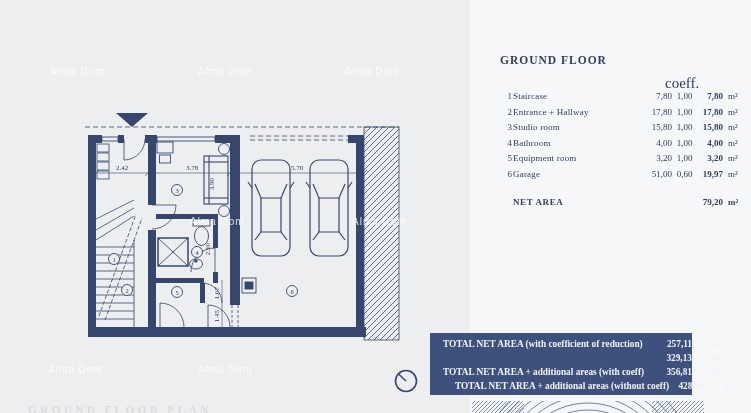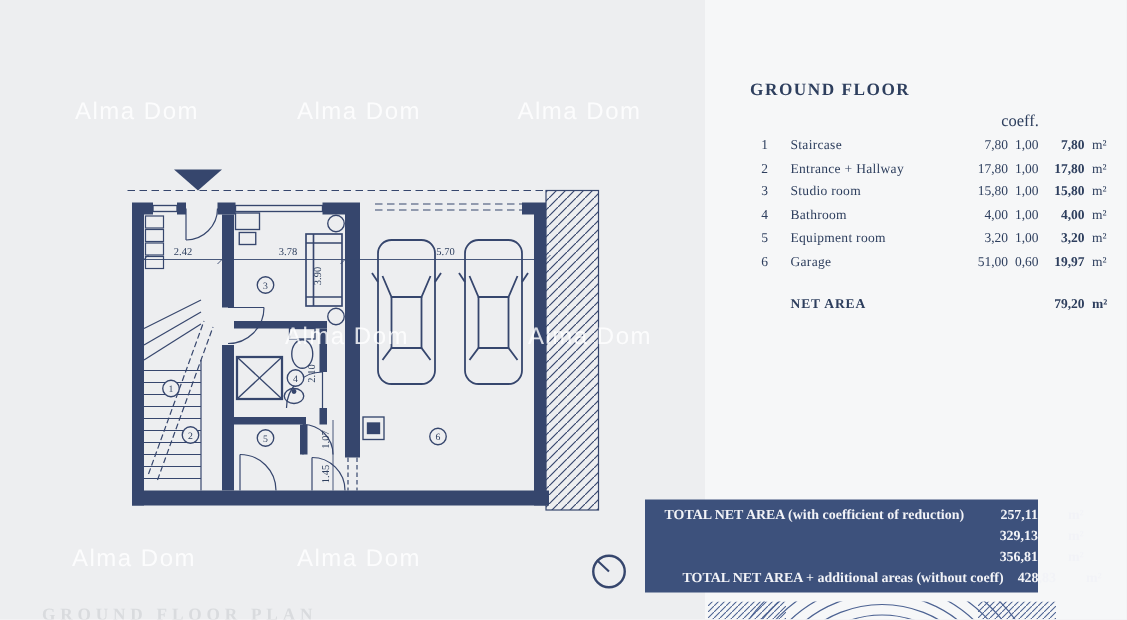--- a/index.html
+++ b/index.html
@@ -10,41 +10,41 @@
     position:relative; width:751px; height:413px; overflow:hidden;
     background:var(--page_bg);
     font-family:"Liberation Serif", serif;
     color:var(--navy);
   }
   .panel-right{position:absolute; left:470px; top:0; width:281px; height:413px; background:var(--panel_bg);}
   .drawing{position:absolute; left:0; top:0; width:751px; height:413px;}
 
   
   .table-title{position:absolute; left:500px; top:33px; font-size:11.5px; font-weight:bold; letter-spacing:1px;margin-top:21px;}
-  .coeff-header{position:absolute; left:665px; top:75px; width:30px; font-size:11px; text-align:center;}
+  .coeff-header{position:absolute; left:665px; top:75px; width:30px; font-size:15px; text-align:center;}
   .trow{position:absolute; left:470px; width:281px; height:13px; font-size:9px;}
   .trow span{position:absolute; top:0; white-space:nowrap;}
   .c-num{left:30px; width:12px; text-align:right;}
-  .c-name{left:57px; letter-spacing:.2px;text-align:right;}
+  .c-name{left:43px; letter-spacing:.2px;text-align:right;}
   .c-area{left:140px; width:62px; text-align:right;}
   .c-coeff{left:204px; width:21px; text-align:center;}
   .c-result{left:227px; width:26px; text-align:right; font-weight:bold;}
   .c-unit{left:258px; width:22px;}
   .net-row .c-name{font-weight:bold; letter-spacing:.6px;}
 
   
   .totals-box{position:absolute; left:430px; top:333px; width:262px; height:62px; background:var(--box_bg);}
   .totals-row{position:absolute; left:0; width:321px; height:14px; color:#f2f3f7; font-size:9.3px; font-weight:bold; line-height:14px;}
   .totals-row .t-label{position:absolute; left:13px; white-space:nowrap;}
   .totals-row .t-value{position:absolute; left:190px; width:72px; text-align:right;}
   .totals-row .t-unit{position:absolute; left:282px;}
 
   .footer-caption{position:absolute; left:28px; top:404px; font-size:11.5px; font-weight:bold; letter-spacing:3.2px; color:#d9dbde; white-space:nowrap;}
 
-  .wm{position:absolute; font-family:"Liberation Sans", sans-serif; font-size:16px; letter-spacing:1px; color:rgba(255,255,255,0.82); white-space:nowrap; pointer-events:none;}
+  .wm{position:absolute; font-family:"Liberation Sans", sans-serif; font-size:10px; letter-spacing:1px; color:rgba(255,255,255,0.82); white-space:nowrap; pointer-events:none;}
   .wm-onbox{color:rgba(255,255,255,0.16);}
 
   svg text{font-family:"Liberation Serif", serif; fill:var(--navy);}
   .dim{font-size:7px;}
   .marker-num{font-size:6.5px;}
 </style>
 </head>
 <body>
 
 <div class="canvas">
@@ -309,20 +309,21 @@
     <div class="totals-row" style="top:4px;">
       <span class="t-label">TOTAL NET AREA (with coefficient of reduction)</span>
       <span class="t-value">257,11</span>
       <span class="t-unit">m²</span>
     </div>
     <div class="totals-row" style="top:18px;">
       <span class="t-value">329,13</span>
       <span class="t-unit">m²</span>
     </div>
     <div class="totals-row" style="top:32px;">
+      <span class="t-label">TOTAL NET AREA + additional areas (with coeff)</span>
       <span class="t-value">356,81</span>
       <span class="t-unit">m²</span>
     </div>
     <div class="totals-row" style="top:46px;margin-left:12px;">
       <span class="t-label">TOTAL NET AREA + additional areas (without coeff)</span>
       <span class="t-value">428,83</span>
       <span class="t-unit">m²</span>
     </div>
   </div>
 

